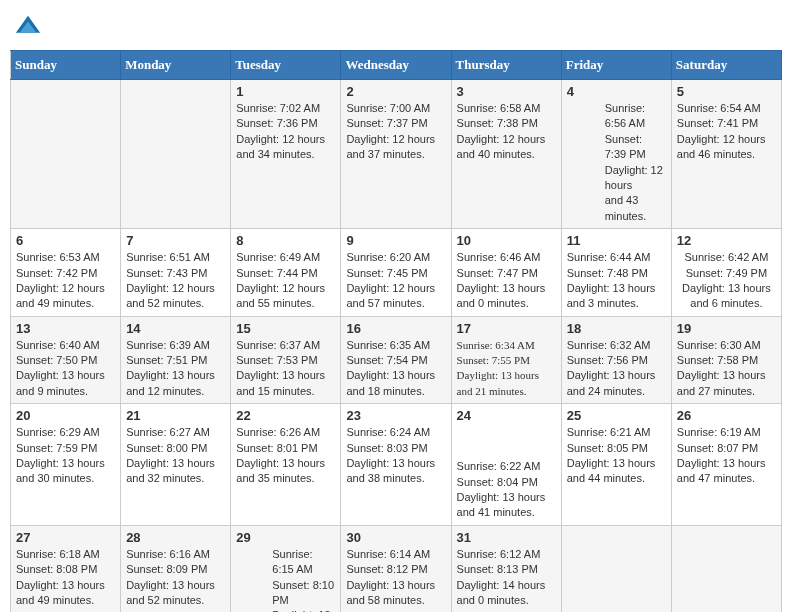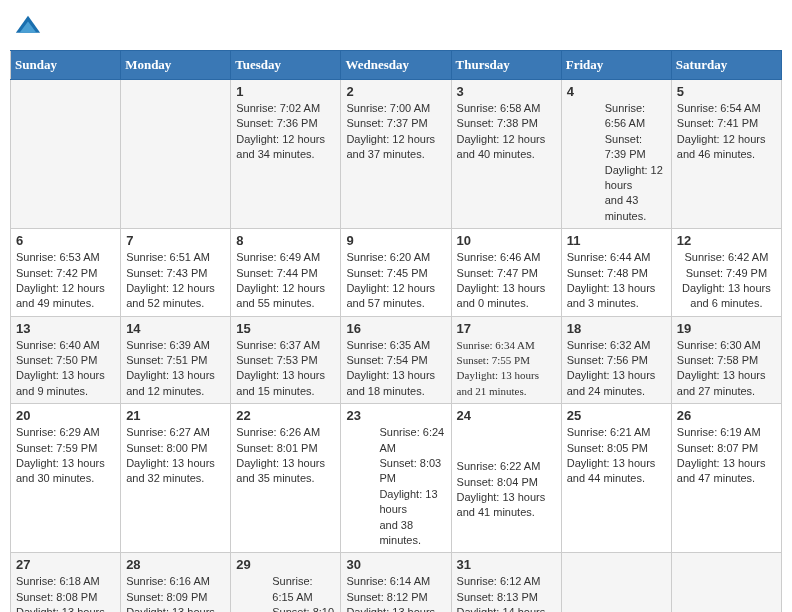--- a/index.html
+++ b/index.html
@@ -287,21 +287,21 @@
         </td>
         <td>
           <span class="day-num">22</span>
           <div class="day-info" style="white-space: pre-line;">Sunrise: 6:26 AM
 Sunset: 8:01 PM
 Daylight: 13 hours
 and 35 minutes.</div>
         </td>
         <td>
           <span class="day-num">23</span>
-          <div class="day-info" style="white-space: pre-line; margin-left: 33px;">Sunrise: 6:24 AM
+          <div class="day-info" style="white-space: pre-line;">Sunrise: 6:24 AM
 Sunset: 8:03 PM
 Daylight: 13 hours
 and 38 minutes.</div>
         </td>
         <td>
           <span class="day-num">24</span>
           <div class="day-info" style="white-space: pre-line; margin-top: 36px;">Sunrise: 6:22 AM
 Sunset: 8:04 PM
 Daylight: 13 hours
 and 41 minutes.</div>

